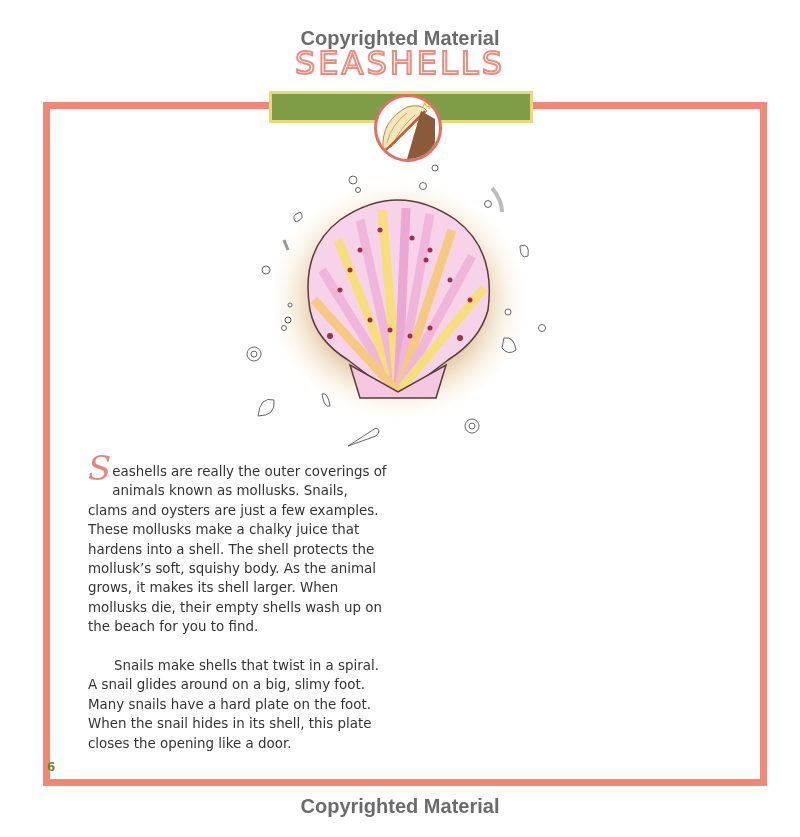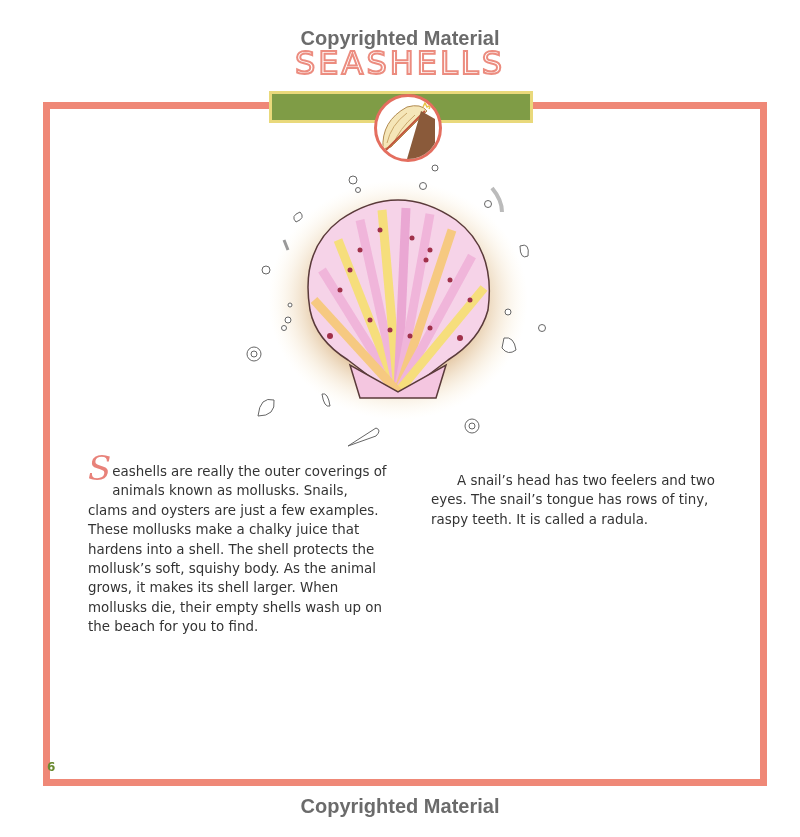--- a/index.html
+++ b/index.html
@@ -122,21 +122,21 @@
         <circle cx="242" cy="266" r="3"></circle>
       <path d="M118 286 L146 268 Q152 270 146 276 Z"></path>
     </g>
   </svg>
 </div>
 
 <div class="text-col col-left">
   <p class="para">
     <span class="dropcap">S</span><span>eashells are really the outer coverings of animals known as mollusks. Snails, clams and oysters are just a few examples. These mollusks make a chalky juice that hardens into a shell. The shell protects the mollusk’s soft, squishy body. As the animal grows, it makes its shell larger. When mollusks die, their empty shells wash up on the beach for you to find.</span>
   </p>
+  <p class="para indent">Snails make shells that twist in a spiral. A snail glides around on a big, slimy foot. Many snails have a hard plate on the foot. When the snail hides in its shell, this plate closes the opening like a door.</p>
 </div>
 
 <div class="text-col col-right">
-  <p class="para indent">A snail’s head has two feelers and two eyes. The snail’s tongue has rows of tiny, raspy teeth. It is called a radula.</p>
 </div>
 
 <div class="page-num">6</div>
 
 <div class="copyright bottom">Copyrighted Material</div>
 
 </body></html>

